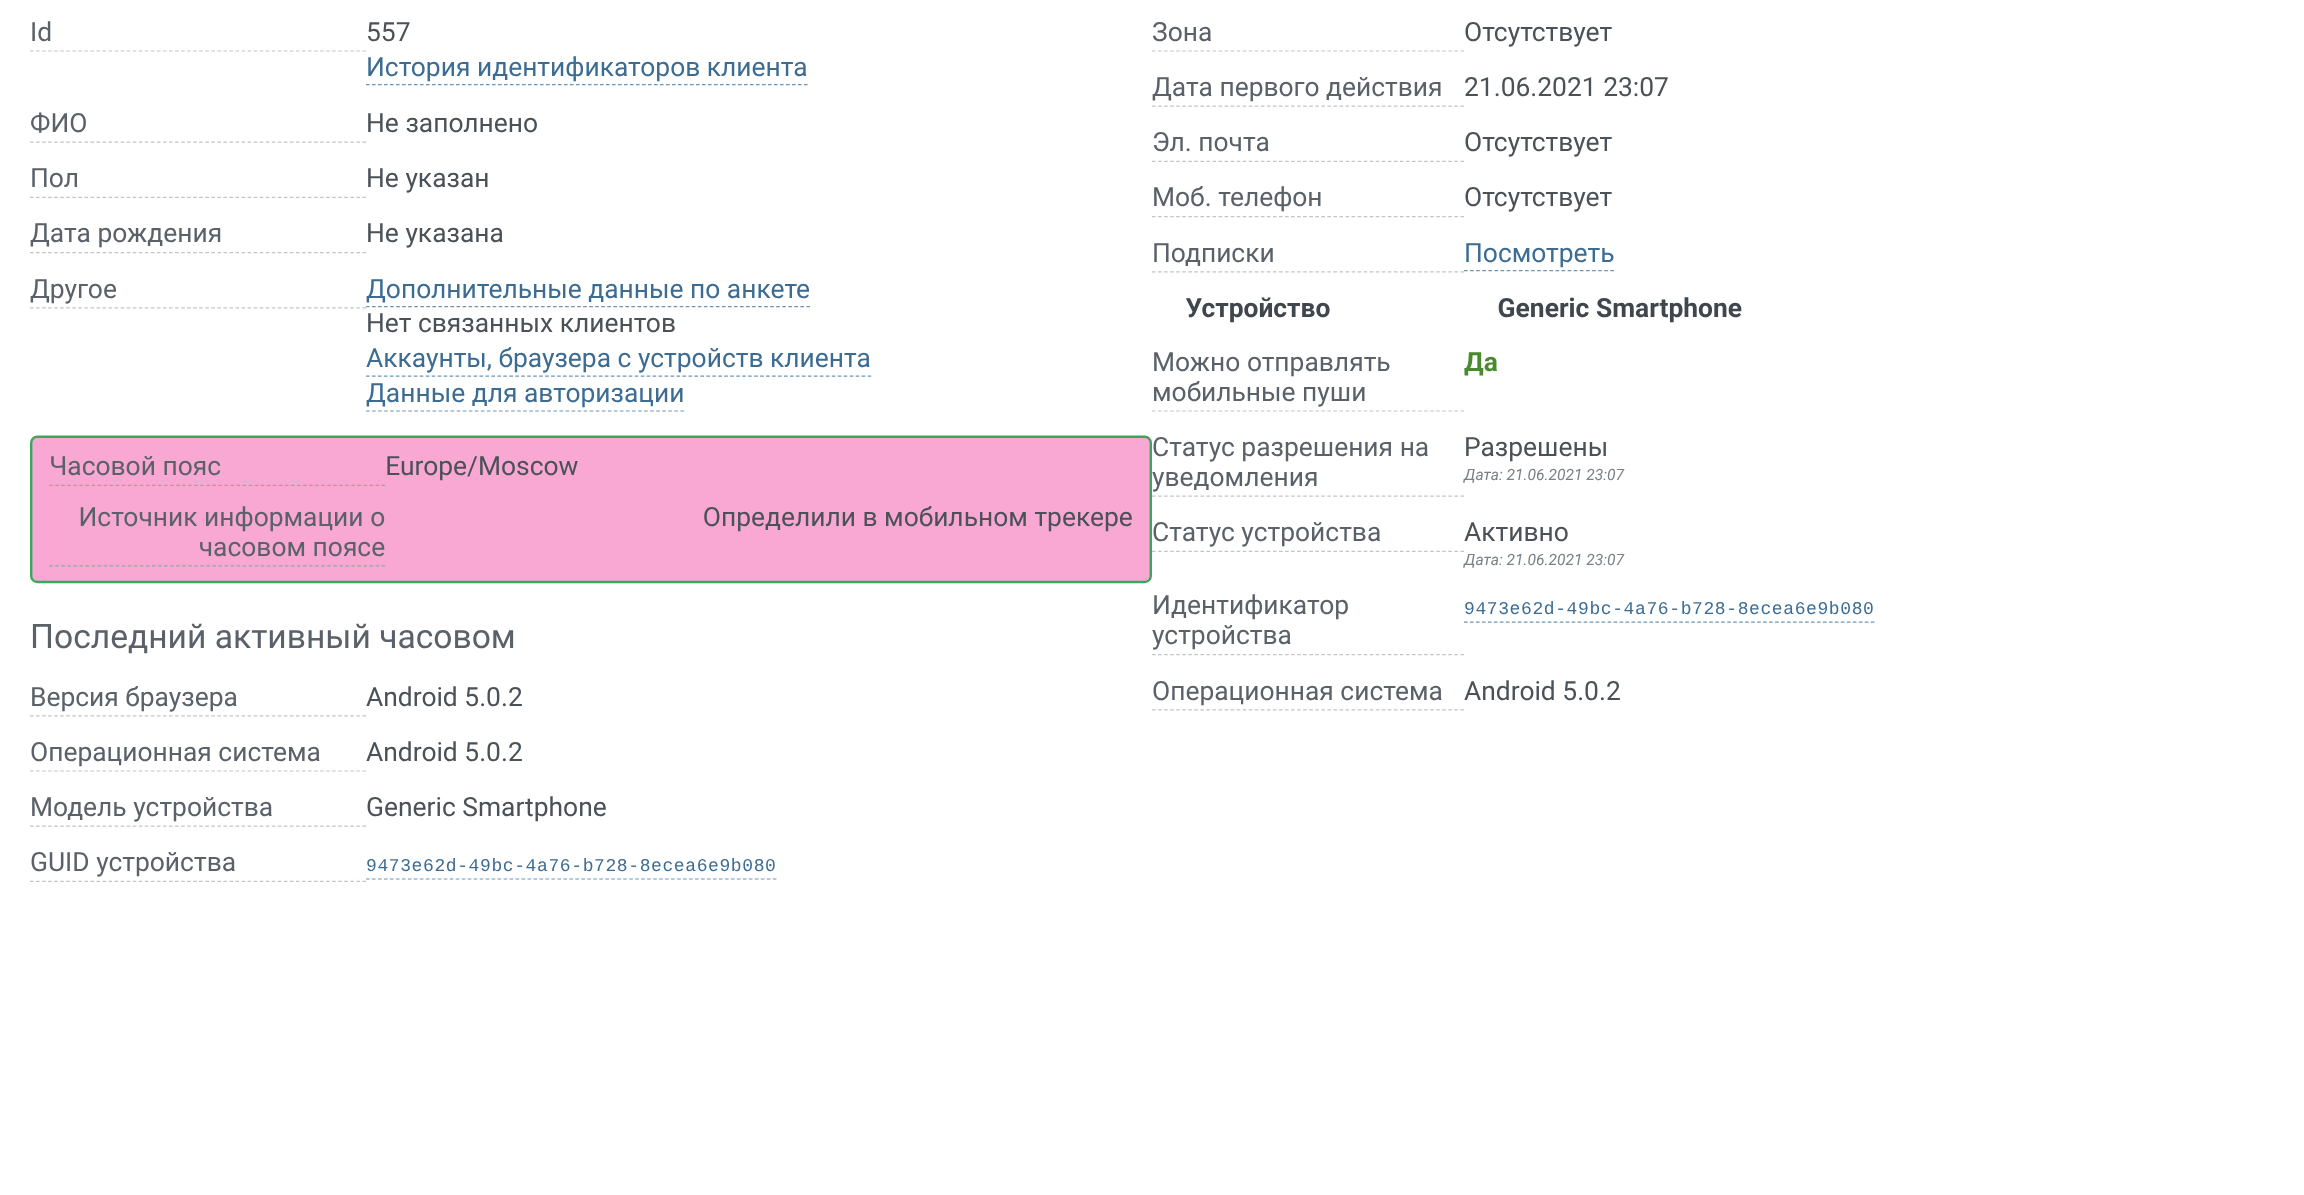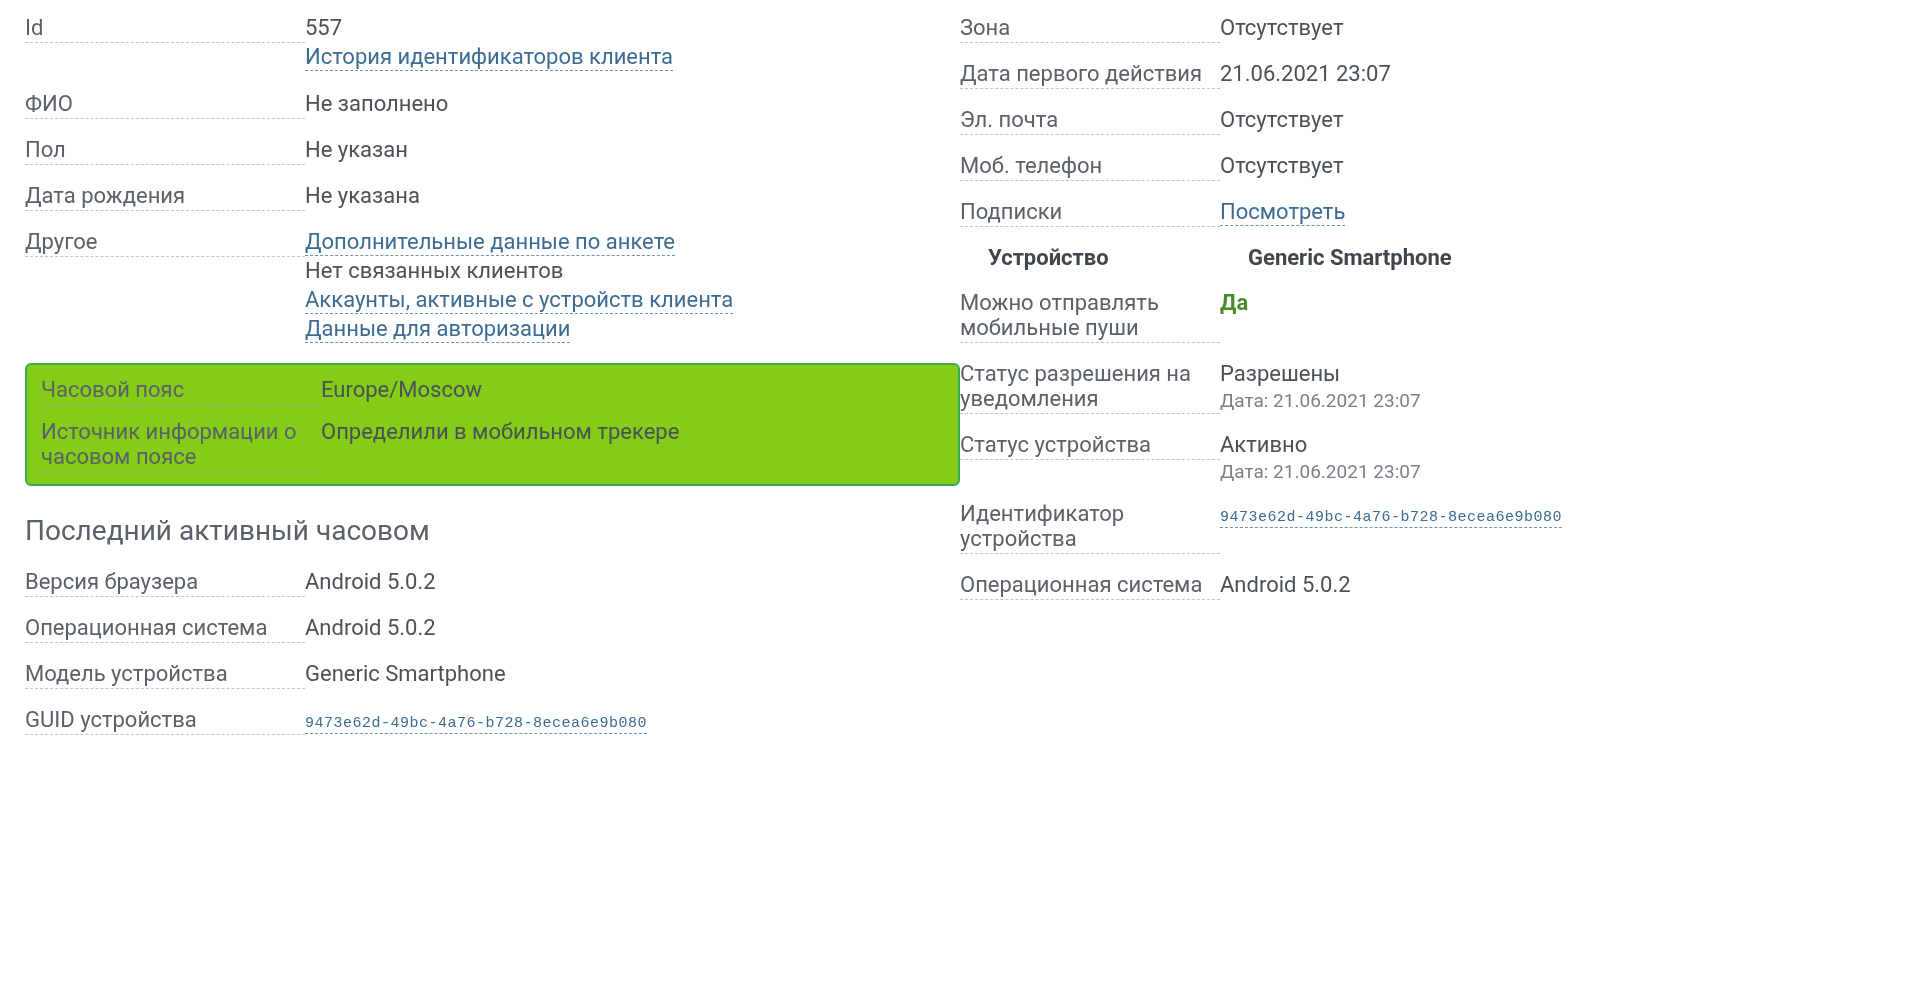--- a/index.html
+++ b/index.html
@@ -34,40 +34,41 @@
     flex: 1;
     color: #4a5157;
   }
   .link {
     color: #3d6c93;
     border-bottom: 1px dashed #6b94b5;
     padding-bottom: 1px;
     cursor: pointer;
   }
   .highlight-box {
-    background: #84cc16;
+    background: #f9a8d4;
     border: 2px solid #3aa85c;
     border-radius: 6px;
     padding: 12px 14px 12px 14px;
     margin-top: 8px;
     margin-bottom: 28px;
   }
   .highlight-box .row { margin-bottom: 14px; }
-  .highlight-box .row:last-child { margin-bottom: 0; }
+  .highlight-box .row:last-child { margin-bottom: 0; text-align: right; }
   .section-title {
     font-size: 28px;
     color: #5a6169;
     font-weight: 400;
     margin-bottom: 22px;
     margin-top: 10px;
   }
   .bold { font-weight: 700; color: #3f464d; }
   .green-bold { font-weight: 700; color: #4a8a2f; }
   .sub-italic {
-    font-size: 19px;
+    font-style: italic;
+    font-size: 13px;
     color: #7a8087;
     margin-top: 3px;
   }
   .mono-link {
     font-family: "Courier New", Courier, monospace;
     color: #3d6c93;
     border-bottom: 1px dashed #6b94b5;
     padding-bottom: 1px;
     cursor: pointer;
     letter-spacing: 0.5px;
@@ -106,21 +107,21 @@
     <div class="row">
       <div class="label">Дата рождения</div>
       <div class="value">Не указана</div>
     </div>
 
     <div class="row">
       <div class="label">Другое</div>
       <div class="value stack">
         <div><span class="link">Дополнительные данные по анкете</span></div>
         <div>Нет связанных клиентов</div>
-        <div><span class="link">Аккаунты, активные с устройств клиента</span></div>
+        <div><span class="link">Аккаунты, браузера с устройств клиента</span></div>
         <div><span class="link">Данные для авторизации</span></div>
       </div>
     </div>
 
     <div class="highlight-box">
       <div class="row">
         <div class="label" style="border-bottom-color:#8aaf95;">Часовой пояс</div>
         <div class="value">Europe/Moscow</div>
       </div>
       <div class="row">

